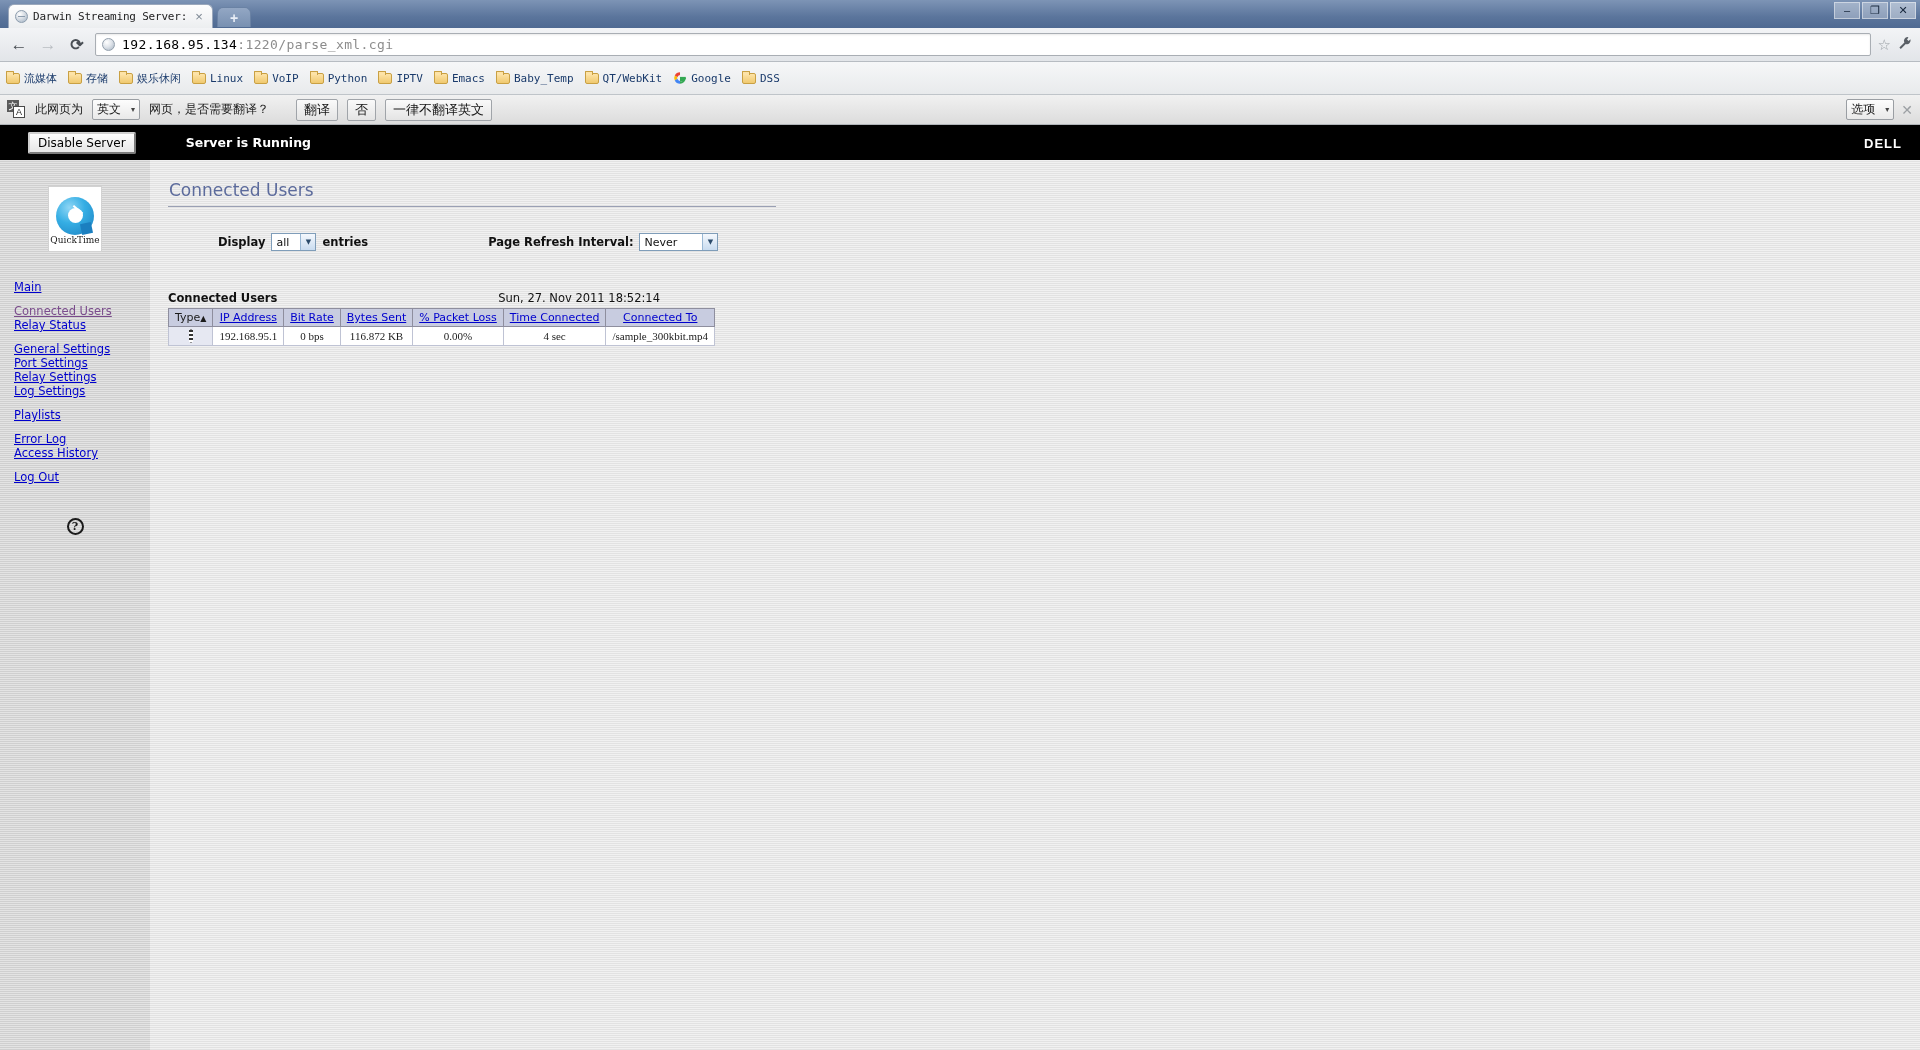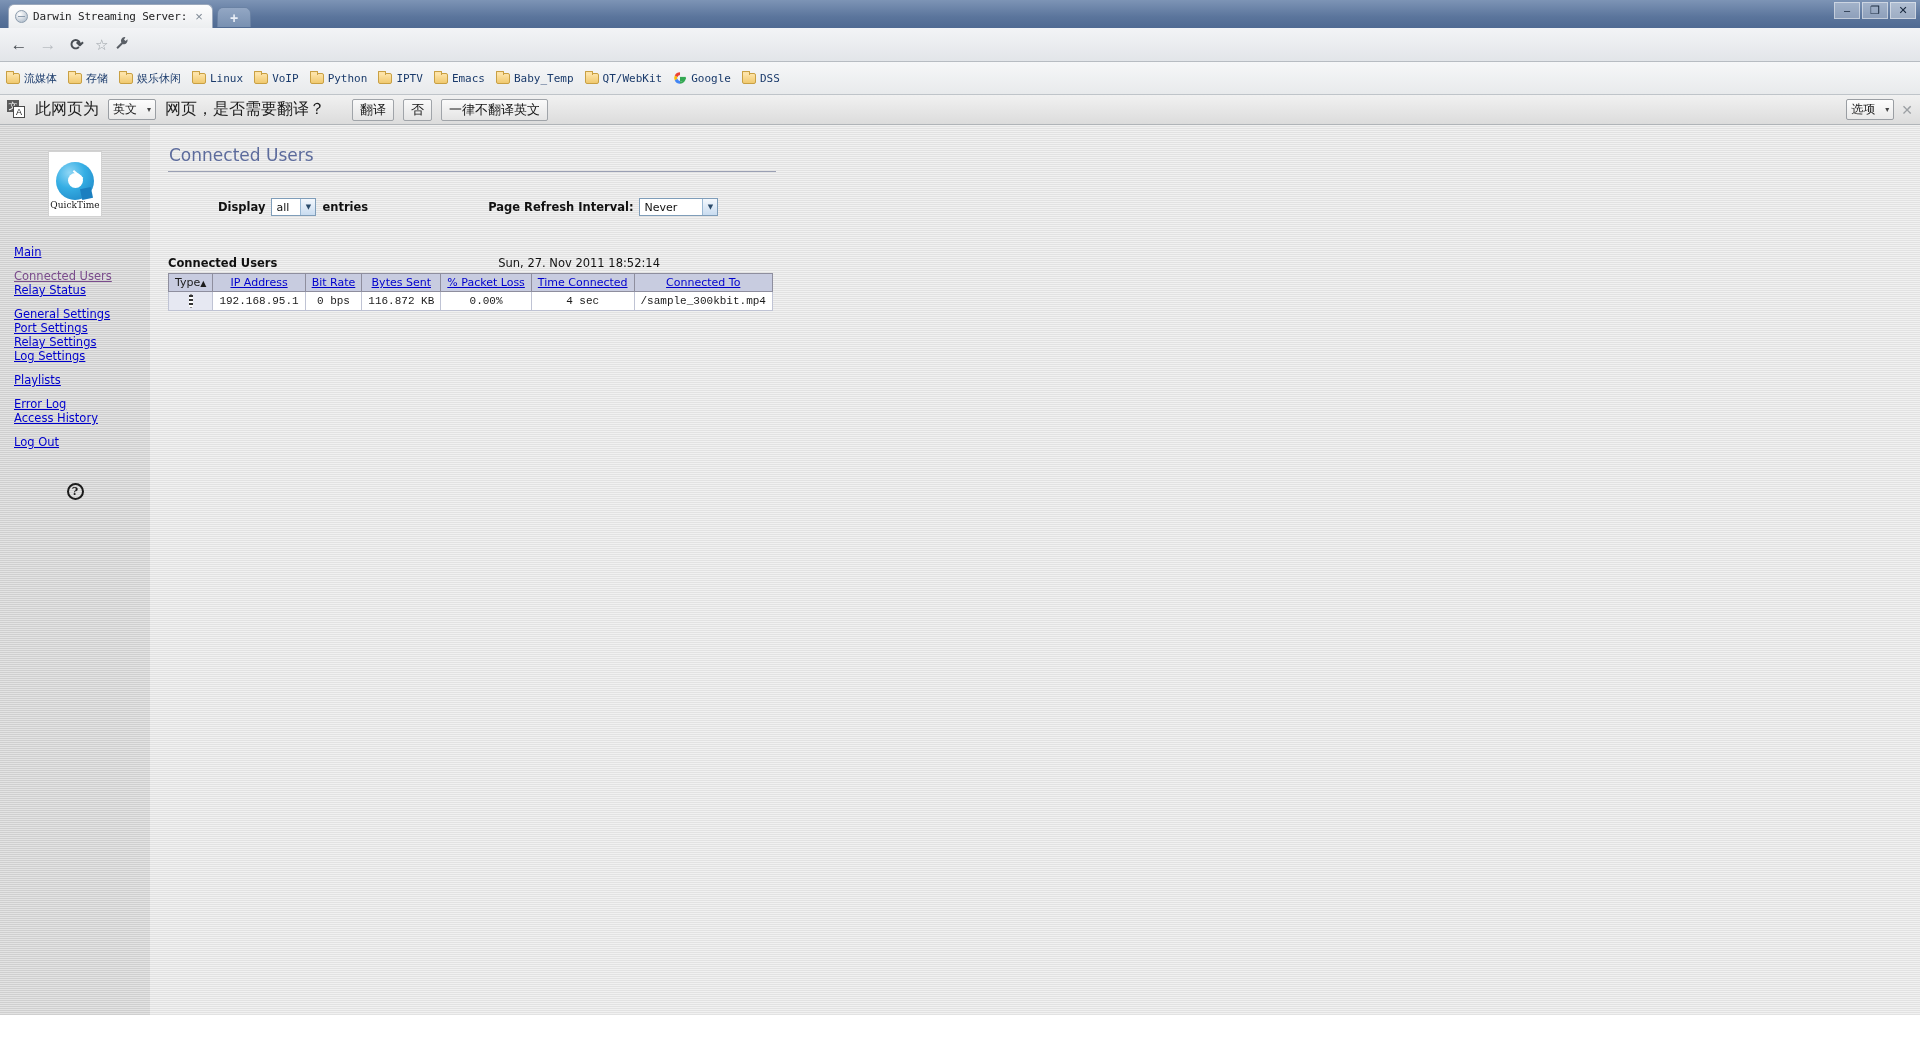--- a/index.html
+++ b/index.html
@@ -168,21 +168,21 @@
   }
   .xlate-icon .sq1 {
     position:absolute; left:0; top:0; width:12px; height:12px;
     background:#5b5b5b; color:#fff; font-size:9px; line-height:12px; text-align:center;
   }
   .xlate-icon .sq2 {
     position:absolute; left:6px; top:6px; width:12px; height:12px;
     background:#fff; border:1px solid #4a4a4a; color:#222;
     font-size:9px; line-height:11px; text-align:center;
   }
-  .infotext { font-family: Liberation Serif, serif; font-size: 16px; }
+  .infotext { font-family: Liberation Serif, serif; font-size: 12px; }
   .minisel {
     height: 21px; min-width: 48px;
     background: linear-gradient(to bottom,#fdfdfd,#e9e9e9);
     border: 1px solid #9a9ea3; border-radius: 2px;
     display: flex; align-items: center; justify-content: space-between;
     padding: 0 4px; font-size: 12px; gap: 4px;
     font-family: "DejaVu Sans", sans-serif;
   }
   .minisel .caret { font-size: 8px; color: #444; }
   .ibtn {
@@ -365,21 +365,21 @@
   table.cu th.type-col {
     color: #1b1b1b; text-decoration: none; width: 38px;
   }
   table.cu th.type-col .sortarrow { font-size: 8px; }
   table.cu th.ct { color: #0000cd; }
   table.cu td {
     border: 1px solid #bfc3d4;
     font-size: 11px; color: #1b1b1b;
     padding: 3px 6px;
     text-align: center;
-    font-family: Liberation Mono, monospace;
+    font-family: Liberation Serif, serif;
     background: #fff;
     white-space: nowrap;
   }
   table.cu td.typecell { background: #e6e8f2; }
   .film-icon {
     width: 11px; height: 13px;
     border: 1px solid #444; border-radius: 1px;
     background: #fff;
     margin: 0 auto;
     position: relative;
@@ -410,20 +410,24 @@
       <div>–</div>
       <div>❐</div>
       <div class="close">✕</div>
     </div>
   </div>
 
   <div class="toolbar">
     <div class="navbtn">←</div>
     <div class="navbtn fwd">→</div>
     <div class="navbtn reload">⟳</div>
+    <div class="omnibox">
+      <span class="omni-favicon"></span>
+      <span class="omni-url"><span>192.168.95.134</span><span class="dim">:1220/parse_xml.cgi</span></span>
+    </div>
     <div class="star">☆</div>
     <div class="wrench">
       <svg width="14" height="14" viewBox="0 0 14 14" aria-hidden="true">
         <path d="M9.6 1.1a3.7 3.7 0 0 0-3.2 5.5L1.4 11.6l1.4 1.4 5-5a3.7 3.7 0 0 0 4.6-4.8L10.6 5 9 3.4l1.4-1.8a3.6 3.6 0 0 0-.8-.5z" fill="#5a5f66"></path>
       </svg>
     </div>
   </div>
 
   <div class="bookmarks">
     <div class="bm">
@@ -502,20 +506,25 @@
       <span class="minisel">
         <span>选项</span>
         <span class="caret">▾</span>
       </span>
       <span class="ibar-close">✕</span>
     </span>
   </div>
 
   <div class="page">
 
+    <div class="dss-header">
+      <span class="disable-btn">Disable Server</span>
+      <span class="server-status">Server is Running</span>
+      <span class="dell">DELL</span>
+    </div>
 
     <div class="body-wrap">
 
       <div class="sidebar">
         <div class="qt-logo">
           <div class="qt-q">
               <span class="qt-tail"></span>
             </div>
           <div class="qt-text">QuickTime</div>
         </div>

